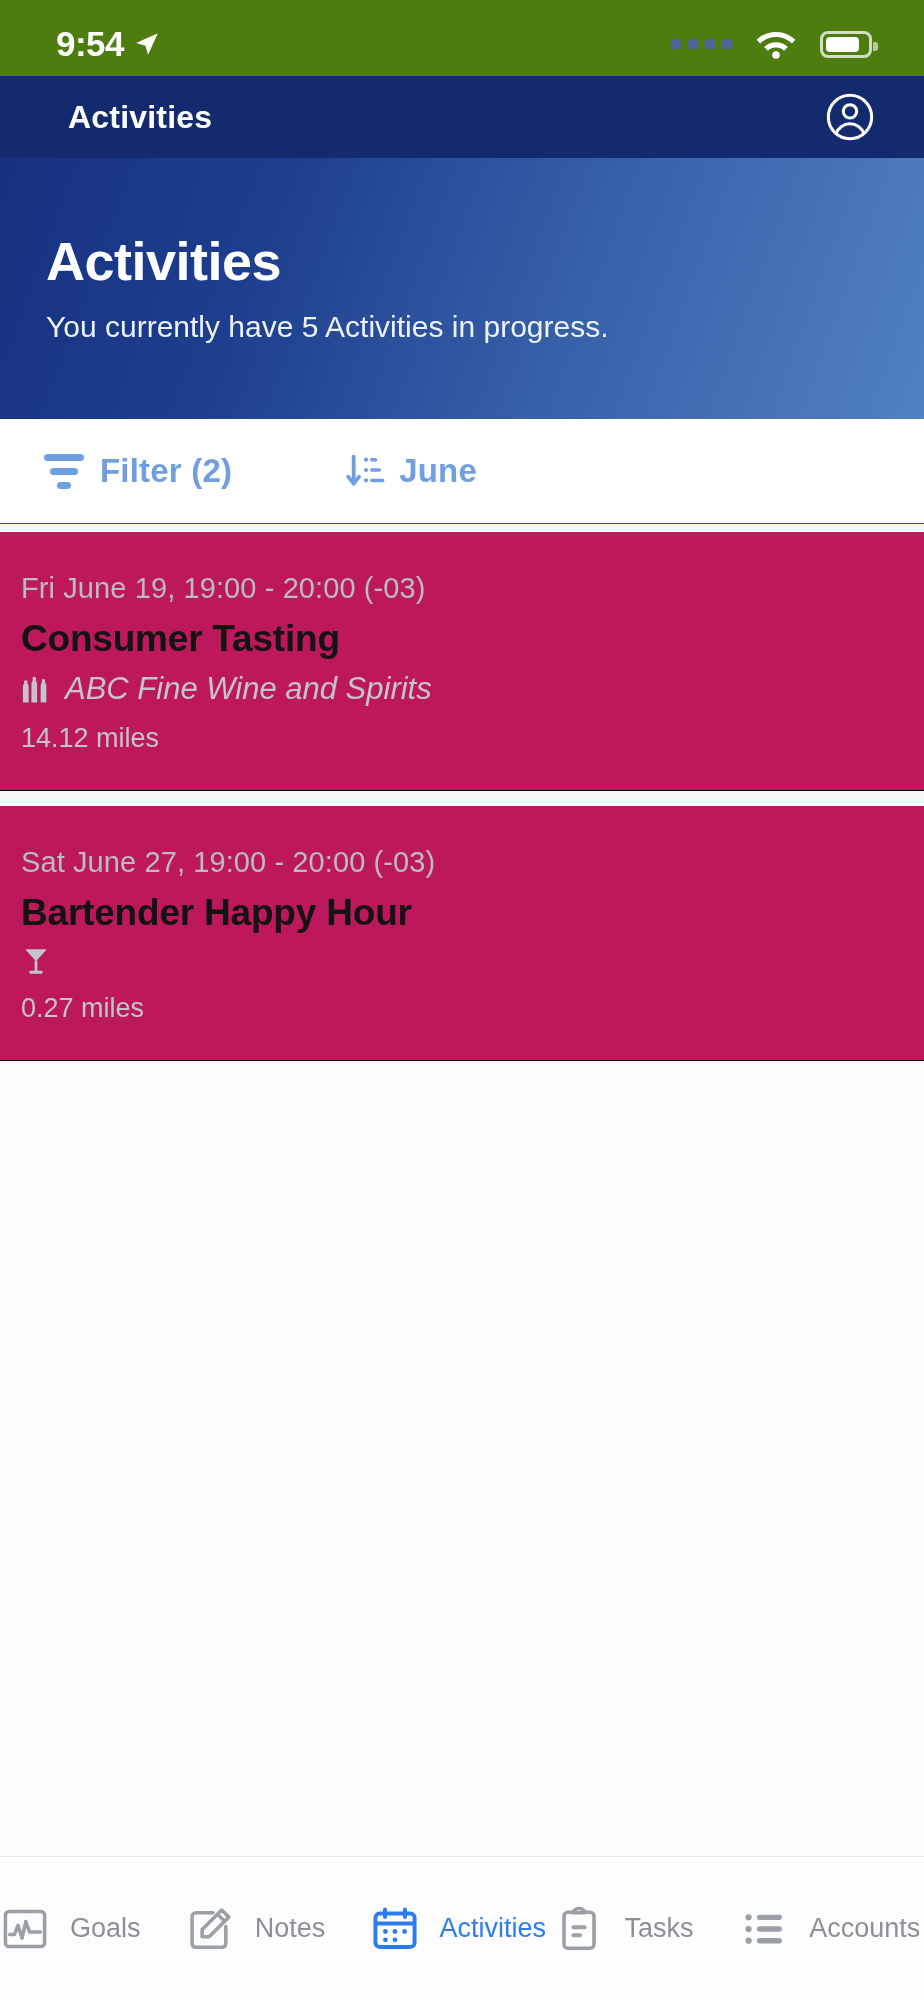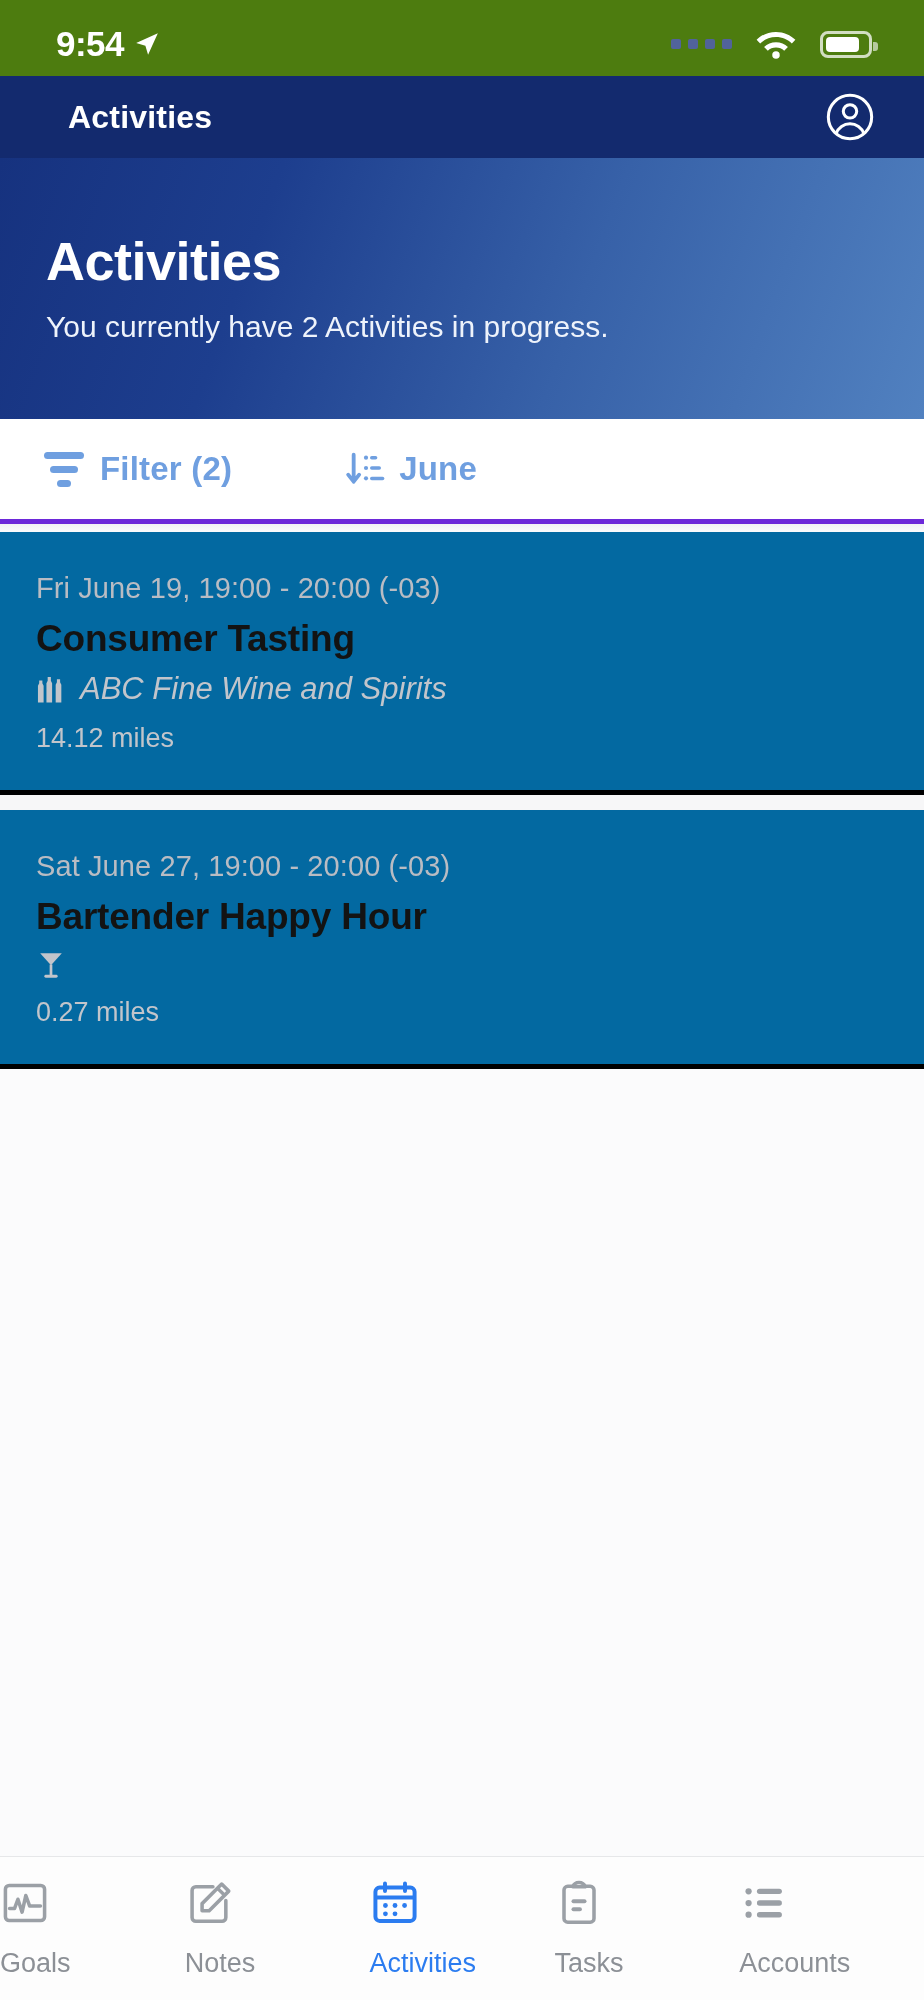--- a/index.html
+++ b/index.html
@@ -43,57 +43,57 @@
     display:flex; flex-direction:column; justify-content:center;
     padding:0 46px; gap:22px;
   }
   .hero-title { color:#fff; font-size:54px; font-weight:700; letter-spacing:-0.5px; line-height:1; }
   .hero-sub { color:#eef3fb; font-size:30px; font-weight:400; line-height:1.1; }
 
   
   .toolbar {
     height:105px; flex:none; background:#fff;
     display:flex; align-items:center; padding-left:44px; gap:0;
-    border-bottom:5px solid #6d28d9;
+    border-bottom:1px solid #6d28d9;
   }
   .tb-btn { display:flex; align-items:center; gap:16px; cursor:pointer; }
   .tb-btn .lbl { color:#6f9fe0; font-size:33px; font-weight:700; letter-spacing:0.2px; }
   .tb-btn.sort { margin-left:112px; gap:13px; }
 
   .filter-icon { display:flex; flex-direction:column; align-items:center; gap:7px; width:40px; }
   .filter-icon i { display:block; height:7px; background:#6f9fe0; border-radius:4px; }
   .filter-icon i:nth-child(1){ width:40px; }
   .filter-icon i:nth-child(2){ width:28px; }
   .filter-icon i:nth-child(3){ width:14px; }
 
   .sort-icon { display:block; width:42px; height:40px; }
 
   
   .list-wrap { flex:1 1 auto; background:#fbfbfc; position:relative; }
   .sep-top { height:8px; background:linear-gradient(#f1f2f4, #fbfbfc); }
   .card {
-    background:#0369a1; padding:40px 44px 36px 36px;
-    border-bottom:5px solid #000000;
+    background:#be185d; padding:40px 44px 36px 21px;
+    border-bottom:1px solid #000000;
   }
   .card-date { color:#b9bcc3; font-size:29px; font-weight:400; margin-bottom:13px; letter-spacing:0.1px; }
   .card-title { color:#131313; font-size:37px; font-weight:700; margin-bottom:11px; letter-spacing:-0.2px; }
   .card-venue { display:flex; align-items:center; gap:14px; margin-bottom:16px; }
   .card-venue .vname { color:#c2c5cb; font-size:31px; font-weight:400; white-space:nowrap;font-style:italic; }
   .venue-icon { flex:none; display:block; }
   .card-dist { color:#c2c5cb; font-size:27px; font-weight:400; }
   .card-gap { height:15px; background:#f7f7f8; }
   .list-filler { background:#fff; flex:1; }
 
   
   .tabbar {
     height:144px; flex:none; background:#fdfdfd;
     border-top:1px solid #e6e7e9;
     display:flex; align-items:center;
   }
-  .tab { flex:1; display:flex; flex-direction:column; align-items:flex-start; gap:20px; cursor:pointer; }
+  .tab { flex:1; display:flex; align-items:center; gap:20px; cursor:pointer; }
   .tab .ticon { width:50px; height:50px; display:block; }
   .tab .tlabel { font-size:27px; color:#8c9096; font-weight:400; }
   .tab.active .tlabel { color:#2b7cf0; }
 </style>
 </head>
 <body>
 
 <div id="app">
 
   <div class="statusbar">
@@ -123,21 +123,21 @@
     <span class="nav-title">Activities</span>
     <svg class="nav-avatar" viewBox="0 0 24 24">
       <circle cx="12" cy="12" r="10" fill="none" stroke="#fff" stroke-width="1.4"></circle>
       <circle cx="12" cy="9.4" r="3.1" fill="none" stroke="#fff" stroke-width="1.4"></circle>
       <path d="M5.6 19.6a6.8 6.8 0 0 1 12.8 0" fill="none" stroke="#fff" stroke-width="1.4"></path>
     </svg>
   </div>
 
   <div class="hero">
     <div class="hero-title">Activities</div>
-    <div class="hero-sub">You currently have 2 Activities in progress.</div>
+    <div class="hero-sub">You currently have 5 Activities in progress.</div>
   </div>
 
   <div class="toolbar">
     <div class="tb-btn filter">
       <span class="filter-icon">
           <i></i>
           <i></i>
           <i></i>
         </span>
       <span class="lbl">Filter  (2)</span>

